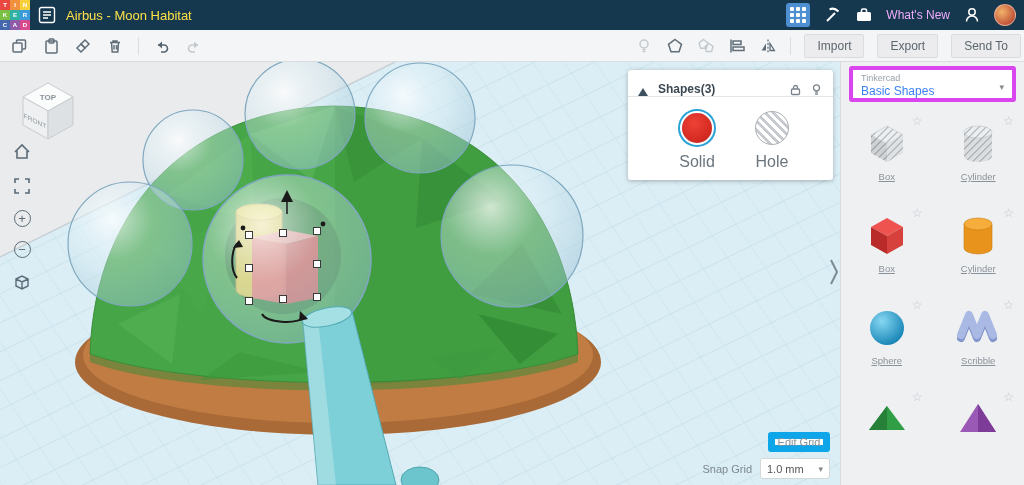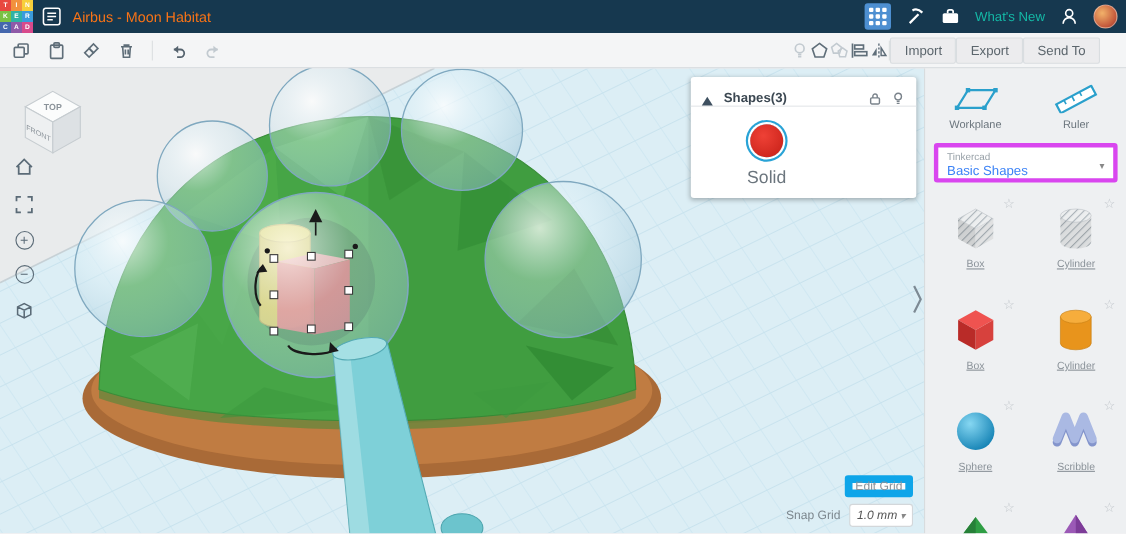--- a/index.html
+++ b/index.html
@@ -7,48 +7,48 @@
   .app { position:relative; width:1024px; height:485px; background:#e9ebec; overflow:hidden; }
 
   
   .topbar { position:absolute; top:0; left:0; width:100%; height:30px; background:#16384f; display:flex; align-items:center; z-index:50; }
   .logo { width:30px; height:30px; display:grid; grid-template-columns:repeat(3,1fr); grid-template-rows:repeat(3,1fr); cursor:pointer; flex:none; }
   .logo span { display:flex; align-items:center; justify-content:center; font-size:6px; font-weight:bold; color:#fff; }
   .lt0{background:#e8483f}.lt1{background:#f2913d}.lt2{background:#f7cf3a}
   .lt3{background:#7ac143}.lt4{background:#2fb2a5}.lt5{background:#3a9bdc}
   .lt6{background:#4467ad}.lt7{background:#8f5aa8}.lt8{background:#d84a8c}
   .list-btn { margin-left:8px; display:flex; cursor:pointer; }
-  .title { color:#f97316; font-size:13px; margin-left:10px; cursor:pointer; }
+  .title { color:#fde047; font-size:13px; margin-left:10px; cursor:pointer; }
   .top-right { margin-left:auto; display:flex; align-items:center; gap:12px; padding-right:8px; }
   .apps-btn { width:24px; height:24px; border-radius:3px; background:#4d8fd1; display:grid; grid-template-columns:repeat(3,4px); grid-template-rows:repeat(3,4px); gap:2px; place-content:center; cursor:pointer; }
   .apps-btn i { background:#fff; border-radius:1px; }
   .hicon { display:flex; cursor:pointer; }
-  .whats-new { color:#14b8a6; font-size:12px; cursor:pointer; white-space:nowrap; }
+  .whats-new { color:#f0abfc; font-size:12px; cursor:pointer; white-space:nowrap; }
   .avatar { width:22px; height:22px; border-radius:50%; background:radial-gradient(circle at 35% 35%, #f2b26a, #c2563a 70%, #7c2d1e); border:1px solid rgba(255,255,255,.4); cursor:pointer; flex:none; }
 
   
   .toolbar { position:absolute; top:30px; left:0; width:100%; height:32px; background:#f4f5f6; border-bottom:1px solid #d9dde0; display:flex; align-items:center; z-index:40; }
   .tb-left { display:flex; align-items:center; gap:14px; padding-left:10px; }
-  .tb-right { margin-left:auto; display:flex; align-items:center; padding-right:24px; }
+  .tb-right { margin-left:auto; display:flex; align-items:center; gap:13px; padding-right:3px; }
   .tb-icon { display:flex; cursor:pointer; }
   .tb-sep { width:1px; height:18px; background:#dcdfe2; }
   .tb-btn { font-size:12px; color:#5c666d; background:#ececee; border:1px solid #d9dde0; border-radius:2px; padding:4px 12px; cursor:pointer; white-space:nowrap; }
 
   
   .viewport { position:absolute; top:62px; left:0; width:840px; height:423px; }
   .scene { position:absolute; top:0; left:0; }
   .viewcube { position:absolute; top:8px; left:12px; cursor:pointer; }
   .vtools { position:absolute; left:10px; top:80px; width:24px; display:flex; flex-direction:column; align-items:center; gap:14px; }
   .vtool { display:flex; align-items:center; justify-content:center; color:#5b6b77; cursor:pointer; }
   .vtool.circle { width:17px; height:17px; border:1.5px solid #5b6b77; border-radius:50%; font-size:13px; line-height:1; }
   .collapse-chevron { position:absolute; right:0; top:196px; cursor:pointer; }
   .edit-grid { position:absolute; right:10px; bottom:33px; width:62px; height:20px; background:#fbfcfc; border:7px solid #0ea5e9; border-radius:3px; font-size:11px; color:#8a9299; display:flex; align-items:center; justify-content:center; cursor:pointer; }
   .snap-row { position:absolute; right:10px; bottom:6px; display:flex; align-items:center; gap:8px; }
   .snap-label { font-size:11px; color:#7c878e; }
-  .snap-select { width:58px; height:21px; background:#fff; border:1px solid #d3d7da; border-radius:3px; display:flex; align-items:center; justify-content:space-between; padding:0 6px; font-size:11px; color:#555; cursor:pointer;font-style:italic; }
+  .snap-select { width:70px; height:21px; background:#fff; border:1px solid #d3d7da; border-radius:3px; display:flex; align-items:center; justify-content:space-between; padding:0 6px; font-size:11px; color:#555; cursor:pointer; }
   .snap-select .caret, .p-dd .caret { color:#888; font-size:9px; }
 
   
   .inspector { position:absolute; left:628px; top:70px; width:205px; background:#fff; border-radius:3px; box-shadow:0 1px 5px rgba(0,0,0,.28); z-index:30; }
   .insp-head { height:27px; display:flex; align-items:flex-end; border-bottom:1px solid #e3e6e8; padding:0 10px; gap:8px; }
   .tri-up { width:0; height:0; border-left:5px solid transparent; border-right:5px solid transparent; border-bottom:8px solid #3e5060; cursor:pointer; }
   .insp-title { font-size:12px; font-weight:bold; color:#3c4852; flex:1; margin-left:2px; }
   .insp-icon { display:flex; cursor:pointer; }
   .insp-body { display:flex; gap:37px; padding:12px 0 9px 50px; }
   .swatch { display:flex; flex-direction:column; align-items:center; gap:6px; cursor:pointer; }
@@ -368,47 +368,28 @@
             <circle cx="6.5" cy="4.8" r="3"></circle>
             <path d="M5.2 9 h2.6 M5.2 11 h2.6"></path>
           </svg>
       </div>
     </div>
     <div class="insp-body">
       <div class="swatch">
         <div class="sw-circle sw-solid"></div>
         <div class="sw-label">Solid</div>
       </div>
+      <div class="swatch">
+        <div class="sw-circle sw-hole"></div>
+        <div class="sw-label">Hole</div>
+      </div>
     </div>
   </div>
 
   <div class="panel">
-    <div class="p-tools">
-      <div class="p-tool">
-        <svg width="44" height="26" viewBox="0 0 44 26">
-          <polygon points="5,21 15,5 40,5 30,21" fill="none" stroke="#2aa0cc" stroke-width="2"></polygon>
-          <rect x="3" y="19" width="4" height="4" fill="#2aa0cc"></rect>
-            <rect x="13" y="3" width="4" height="4" fill="#2aa0cc"></rect>
-          <rect x="38" y="3" width="4" height="4" fill="#2aa0cc"></rect>
-            <rect x="28" y="19" width="4" height="4" fill="#2aa0cc"></rect>
-        </svg>
-        <span>Workplane</span>
-      </div>
-      <div class="p-tool">
-        <svg width="44" height="26" viewBox="0 0 44 26">
-          <g transform="rotate(-28 22 13)">
-            <rect x="4" y="9" width="36" height="9" fill="#fff" stroke="#2aa0cc" stroke-width="2"></rect>
-            <line x1="12" y1="9" x2="12" y2="13" stroke="#2aa0cc" stroke-width="1.5"></line>
-            <line x1="20" y1="9" x2="20" y2="14" stroke="#2aa0cc" stroke-width="1.5"></line>
-            <line x1="28" y1="9" x2="28" y2="13" stroke="#2aa0cc" stroke-width="1.5"></line>
-          </g>
-        </svg>
-        <span>Ruler</span>
-      </div>
-    </div>
 
     <div class="p-dd">
       <div class="eyebrow">Tinkercad</div>
       <div class="value">Basic Shapes</div>
       <div class="caret">▾</div>
     </div>
 
     <div class="p-grid">
       <div class="tile">
         <span class="star">☆</span>

